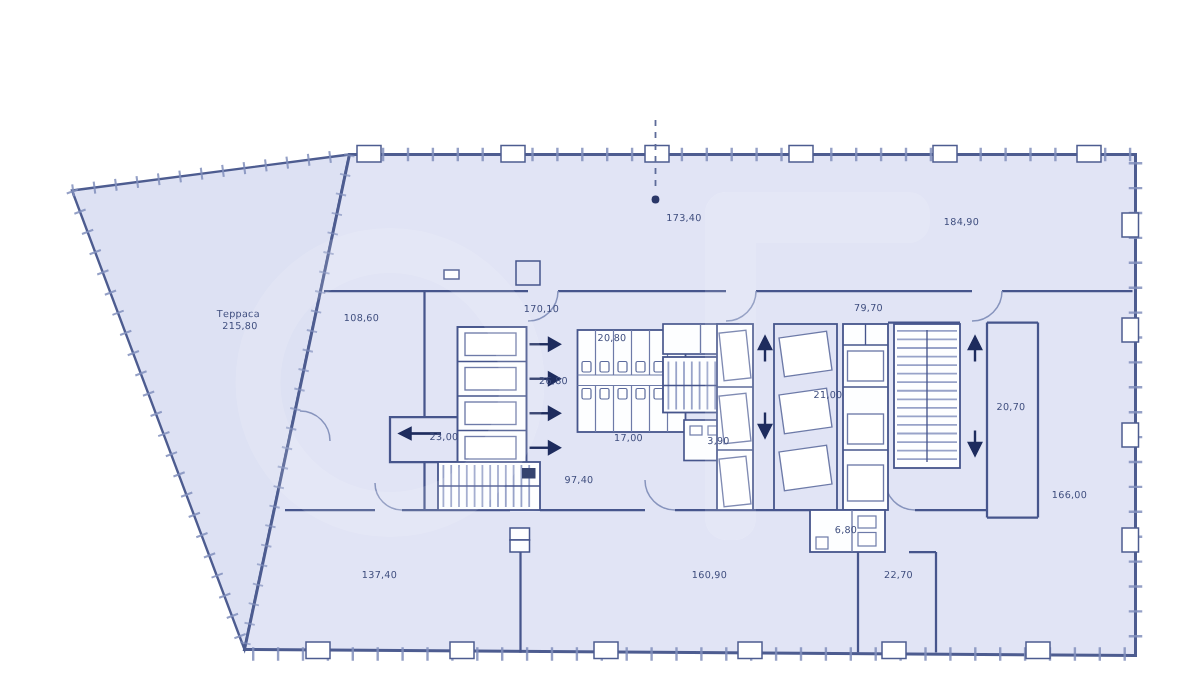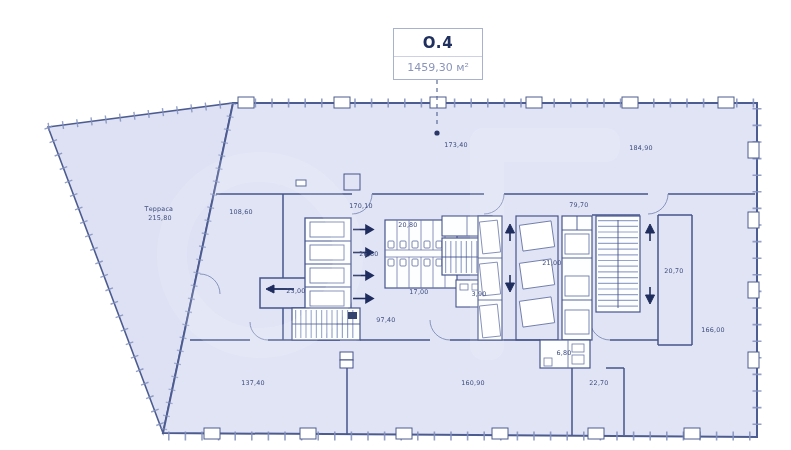--- a/index.html
+++ b/index.html
@@ -224,18 +224,14 @@
     <text class="lbl" x="713" y="332">166,00</text>
     <text class="lbl" x="253" y="385">137,40</text>
     <text class="lbl" x="473" y="385">160,90</text>
     <text class="lbl" x="599" y="385">22,70</text>
   </g>
 
   <line x1="437" y1="80" x2="437" y2="128" stroke="#5d6b99" stroke-width="1.2" stroke-dasharray="4,4"></line>
   <circle cx="437" cy="133" r="2.6" fill="#2a3768"></circle>
 </svg>
 
-  <div class="badge">
-    <div class="code">O.4</div>
-    <div class="area">1459,30 м²</div>
-  </div>
 
 </div>
 
 </body></html>

